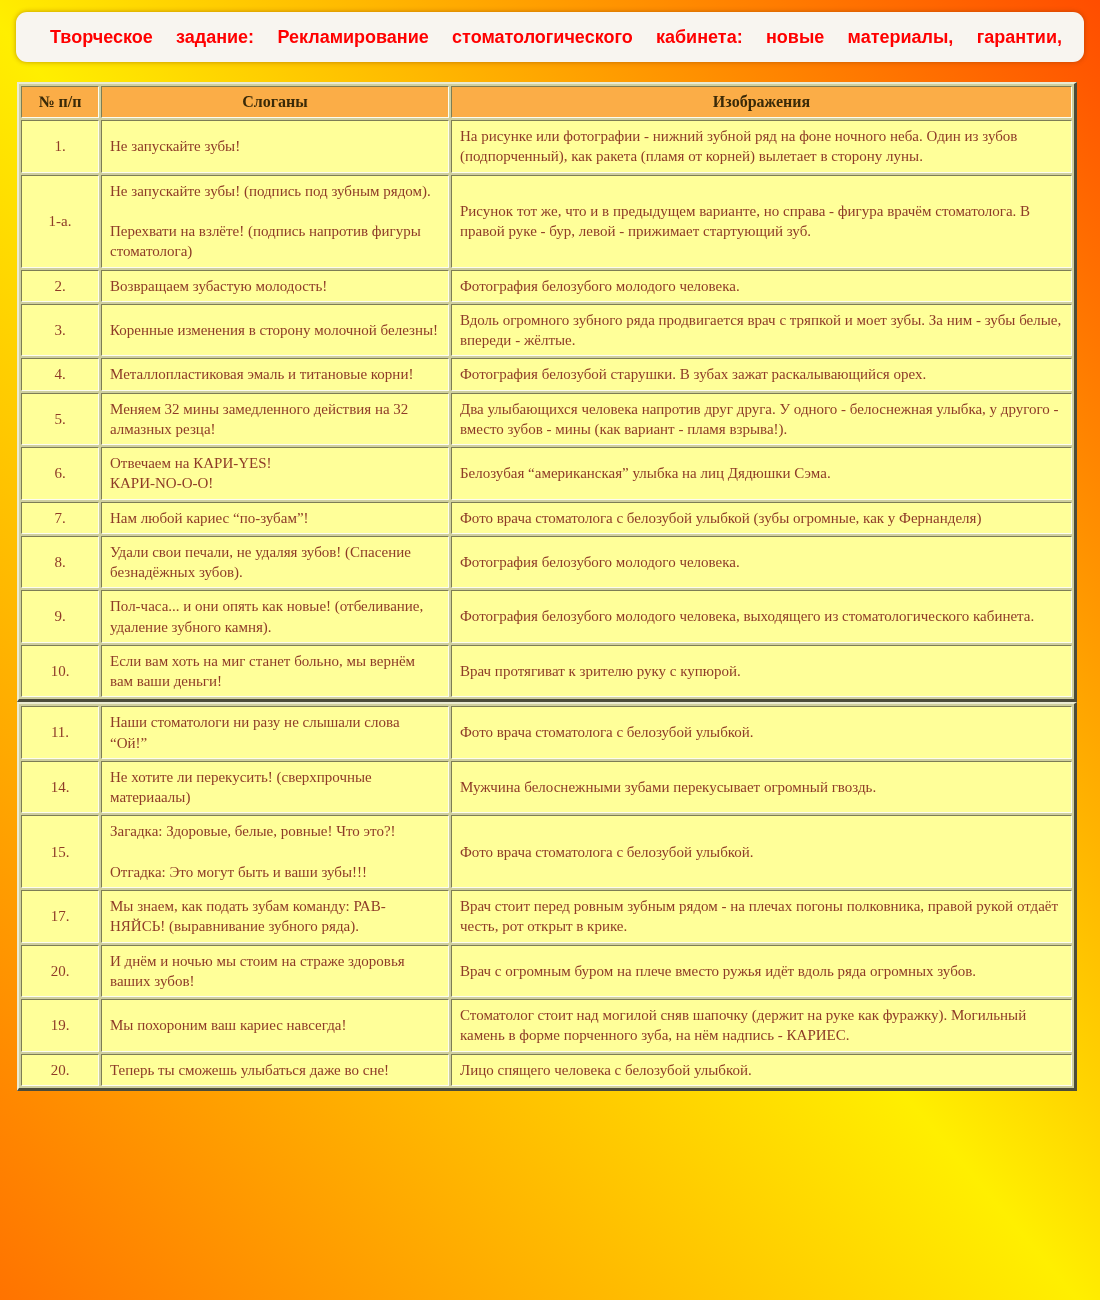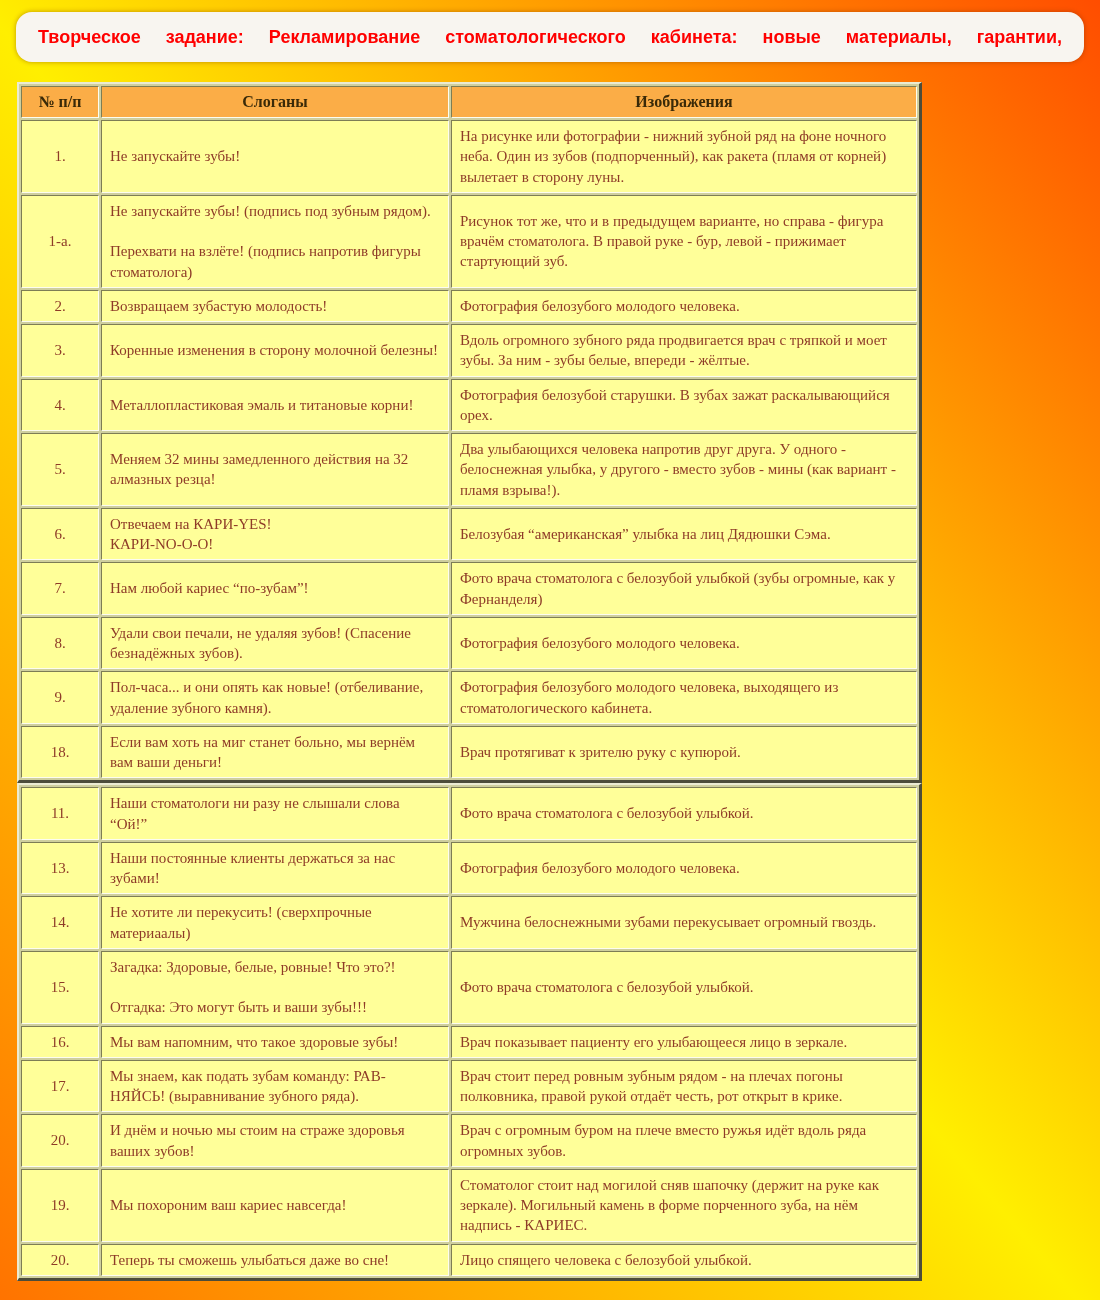--- a/index.html
+++ b/index.html
@@ -9,39 +9,39 @@
     height: 1300px;
     overflow: hidden;
     background: linear-gradient(to bottom left,
       var(--page-gradient-start, #ff4d00) 0%,
       var(--page-gradient-mid, #ffef00) 51%,
       var(--page-gradient-end, #ff7300) 100%);
     font-family: "Liberation Sans", sans-serif;
   }
   .title-box {
     margin: 12px 16px 20px 16px;
-    padding: 13px 22px 12px 22px;
+    padding: 13px 22px 12px 34px;
     background: var(--title-panel-bg, #f8f5f0);
-    border-radius: 16px;
+    border-radius: 11px;
     box-shadow: 0 0 5px rgba(110, 45, 0, 0.45);
   }
   .title-line {
     font-family: "Liberation Sans", sans-serif;
     font-weight: bold;
     font-size: 18px;
     line-height: 25px;
     color: var(--title-text, #ff0000);
     text-align: justify;
     text-align-last: justify;
     white-space: nowrap;
     overflow: hidden;
   }
   .table-wrap { margin: 0 17px; }
   table.grid {
-    width: 905px;
+    width: 1060px;
     table-layout: fixed;
     border-collapse: separate;
     border-spacing: 2px;
     background: var(--grid-gap, #cfcf9e);
     border-top: 2px solid var(--grid-light, #ebebd2);
     border-left: 2px solid var(--grid-light, #ebebd2);
     border-right: 3px solid var(--grid-dark, #4c4c3a);
     border-bottom: 3px solid var(--grid-dark, #4c4c3a);
   }
   col.c-num { width: 78px; }
@@ -145,75 +145,65 @@
             <td class="num">8.</td>
             <td class="slogan">Удали свои печали, не удаляя зубов! (Спасение безнадёжных зубов).</td>
             <td class="image">Фотография белозубого молодого человека.</td>
           </tr>
           <tr>
             <td class="num">9.</td>
             <td class="slogan">Пол-часа... и они опять как новые! (отбеливание, удаление зубного камня).</td>
             <td class="image">Фотография белозубого молодого человека, выходящего из стоматологического кабинета.</td>
           </tr>
           <tr>
-            <td class="num">18.</td>
+            <td class="num">10.</td>
             <td class="slogan">Если вам хоть на миг станет больно, мы вернём вам ваши деньги!</td>
             <td class="image">Врач протягиват к зрителю руку с купюрой.</td>
           </tr>
         </tbody>
     </table>
 
     <table class="grid">
       <colgroup>
           <col class="c-num">
           <col class="c-slogan">
           <col class="c-image">
         </colgroup>
       <tbody id="tbody-1">
           <tr>
             <td class="num">11.</td>
             <td class="slogan">Наши стоматологи ни разу не слышали слова “Ой!”</td>
             <td class="image">Фото врача стоматолога с белозубой улыбкой.</td>
           </tr>
           <tr>
-            <td class="num">13.</td>
-            <td class="slogan">Наши постоянные клиенты держаться за нас зубами!</td>
-            <td class="image">Фотография белозубого молодого человека.</td>
-          </tr>
-          <tr>
             <td class="num">14.</td>
             <td class="slogan">Не хотите ли перекусить! (сверхпрочные материаалы)</td>
             <td class="image">Мужчина белоснежными зубами перекусывает огромный гвоздь.</td>
           </tr>
           <tr>
             <td class="num">15.</td>
             <td class="slogan">Загадка: Здоровые, белые, ровные! Что это?!
 
 Отгадка: Это могут быть и ваши зубы!!!</td>
             <td class="image">Фото врача стоматолога с белозубой улыбкой.</td>
           </tr>
           <tr>
-            <td class="num">16.</td>
-            <td class="slogan">Мы вам напомним, что такое здоровые зубы!</td>
-            <td class="image">Врач показывает пациенту его улыбающееся лицо в зеркале.</td>
-          </tr>
-          <tr>
             <td class="num">17.</td>
             <td class="slogan">Мы знаем, как подать зубам команду: РАВ-НЯЙСЬ! (выравнивание зубного ряда).</td>
             <td class="image">Врач стоит перед ровным зубным рядом - на плечах погоны полковника, правой рукой отдаёт честь, рот открыт в крике.</td>
           </tr>
           <tr>
             <td class="num">20.</td>
             <td class="slogan">И днём и ночью мы стоим на страже здоровья ваших зубов!</td>
             <td class="image">Врач с огромным буром на плече вместо ружья идёт вдоль ряда огромных зубов.</td>
           </tr>
           <tr>
             <td class="num">19.</td>
             <td class="slogan">Мы похороним ваш кариес навсегда!</td>
-            <td class="image">Стоматолог стоит над могилой сняв шапочку (держит на руке как зеркале). Могильный камень в форме порченного зуба, на нём надпись - КАРИЕС.</td>
+            <td class="image">Стоматолог стоит над могилой сняв шапочку (держит на руке как фуражку). Могильный камень в форме порченного зуба, на нём надпись - КАРИЕС.</td>
           </tr>
           <tr>
             <td class="num">20.</td>
             <td class="slogan">Теперь ты сможешь улыбаться даже во сне!</td>
             <td class="image">Лицо спящего человека с белозубой улыбкой.</td>
           </tr>
         </tbody>
     </table>
 
   </div>

